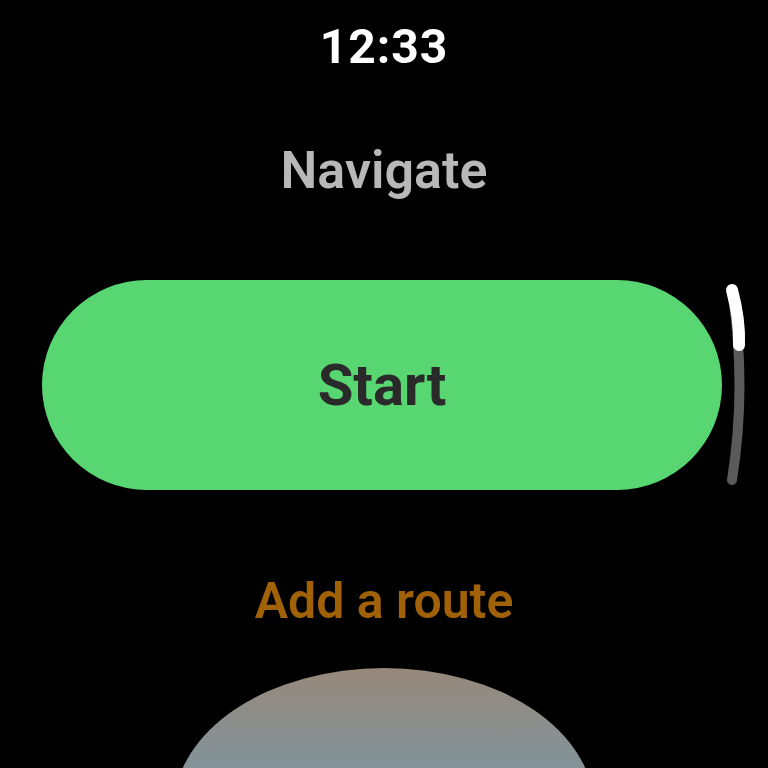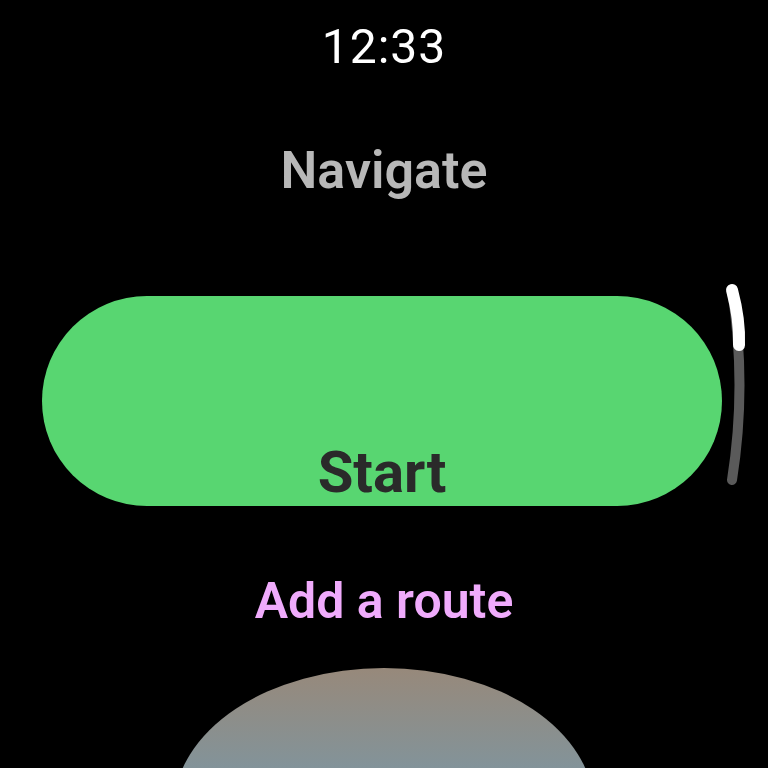--- a/index.html
+++ b/index.html
@@ -15,43 +15,43 @@
       position: relative;
       overflow: hidden;
     }
     .clock {
       position: absolute;
       top: 18px;
       left: 50%;
       transform: translateX(-50%);
       color: #ffffff;
       font-size: 48px;
-      font-weight: 400;
+      font-weight: 700;
       letter-spacing: 1px;
     }
     .title {
       position: absolute;
       top: 140px;
       left: 50%;
       transform: translateX(-50%);
       color: #b8b8b8;
       font-size: 52px;
       font-weight: 600;
       text-align: right;
     }
     .start-button {
       position: absolute;
-      top: 296px;
+      top: 280px;
       left: 42px;
       width: 680px;
       height: 210px;
       background: #58d671;
       border-radius: 120px;
       display: flex;
-      align-items: flex-end;
+      align-items: center;
       justify-content: center;
       cursor: pointer;
     }
     .start-button-label {
       color: #2a2a2a;
       font-size: 58px;
       font-weight: 700;
     }
     .scroll-indicator {
       position: absolute;
@@ -63,21 +63,21 @@
     .scroll-arc-bg {
       position: absolute;
       width: 100%;
       height: 100%;
     }
     .add-route {
       position: absolute;
       top: 572px;
       left: 50%;
       transform: translateX(-50%);
-      color: #f0abfc;
+      color: #a16207;
       font-size: 50px;
       font-weight: 600;
       white-space: nowrap;
       cursor: pointer;
     }
     .bottom-circle {
       position: absolute;
       bottom: -180px;
       left: 50%;
       transform: translateX(-50%);

